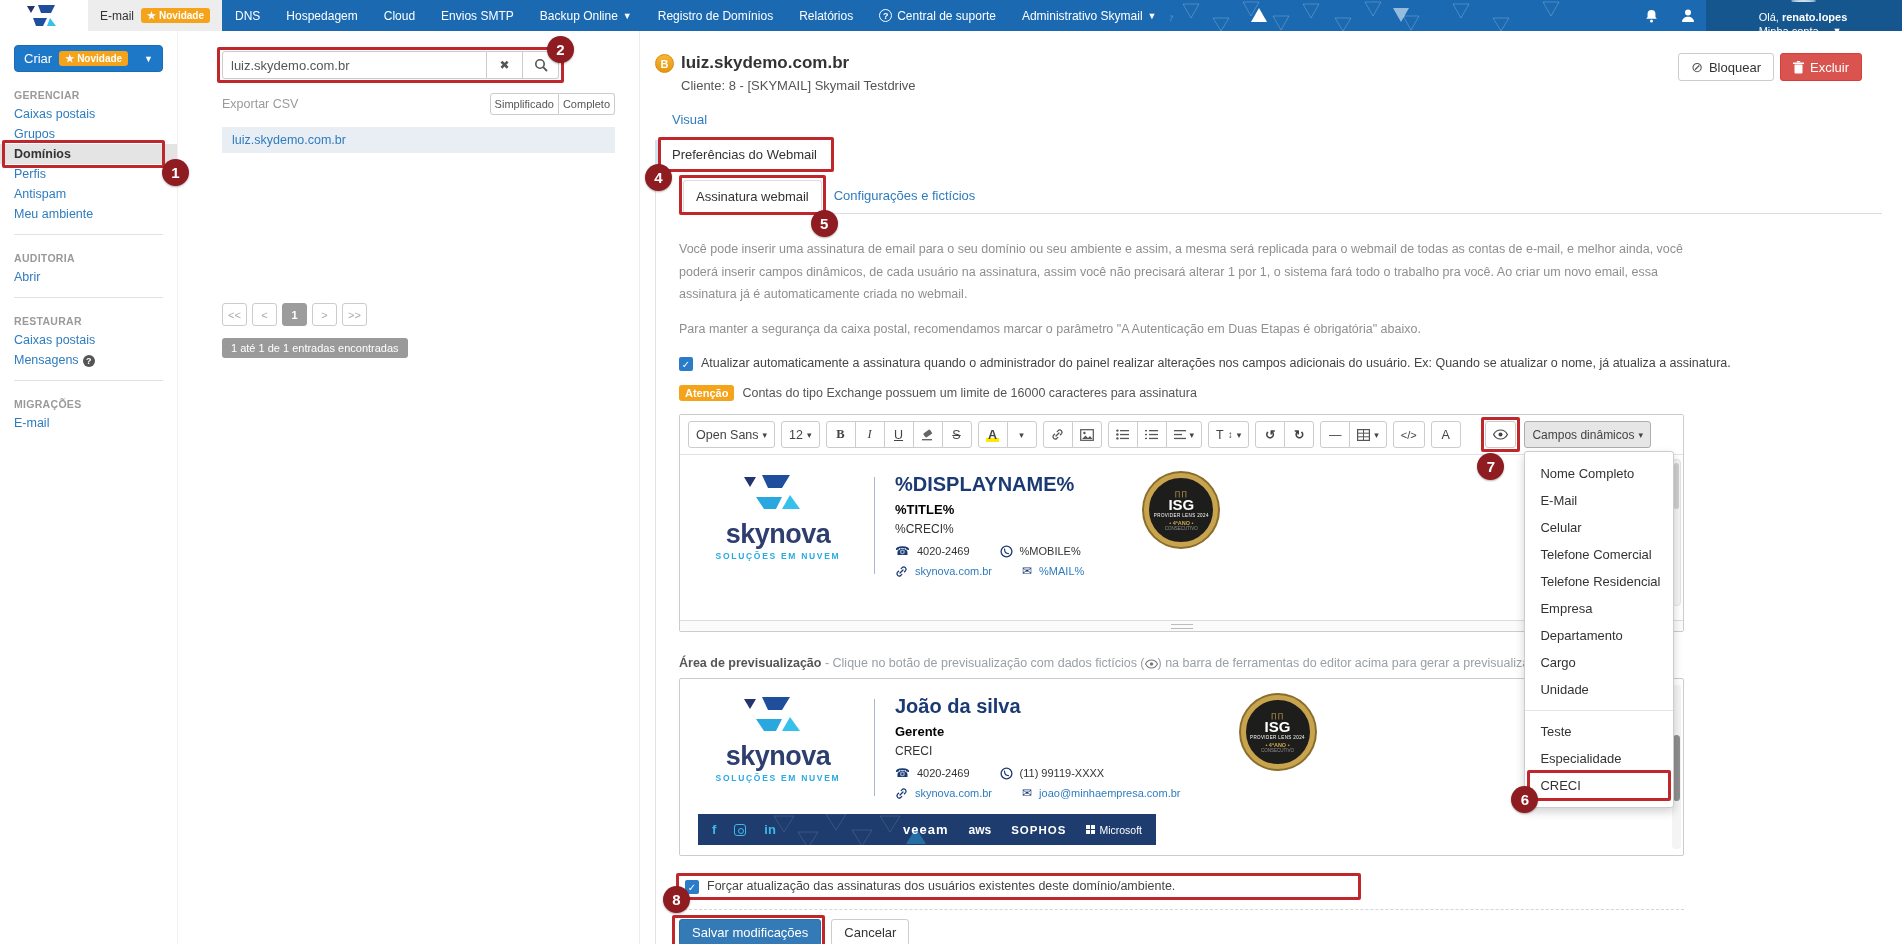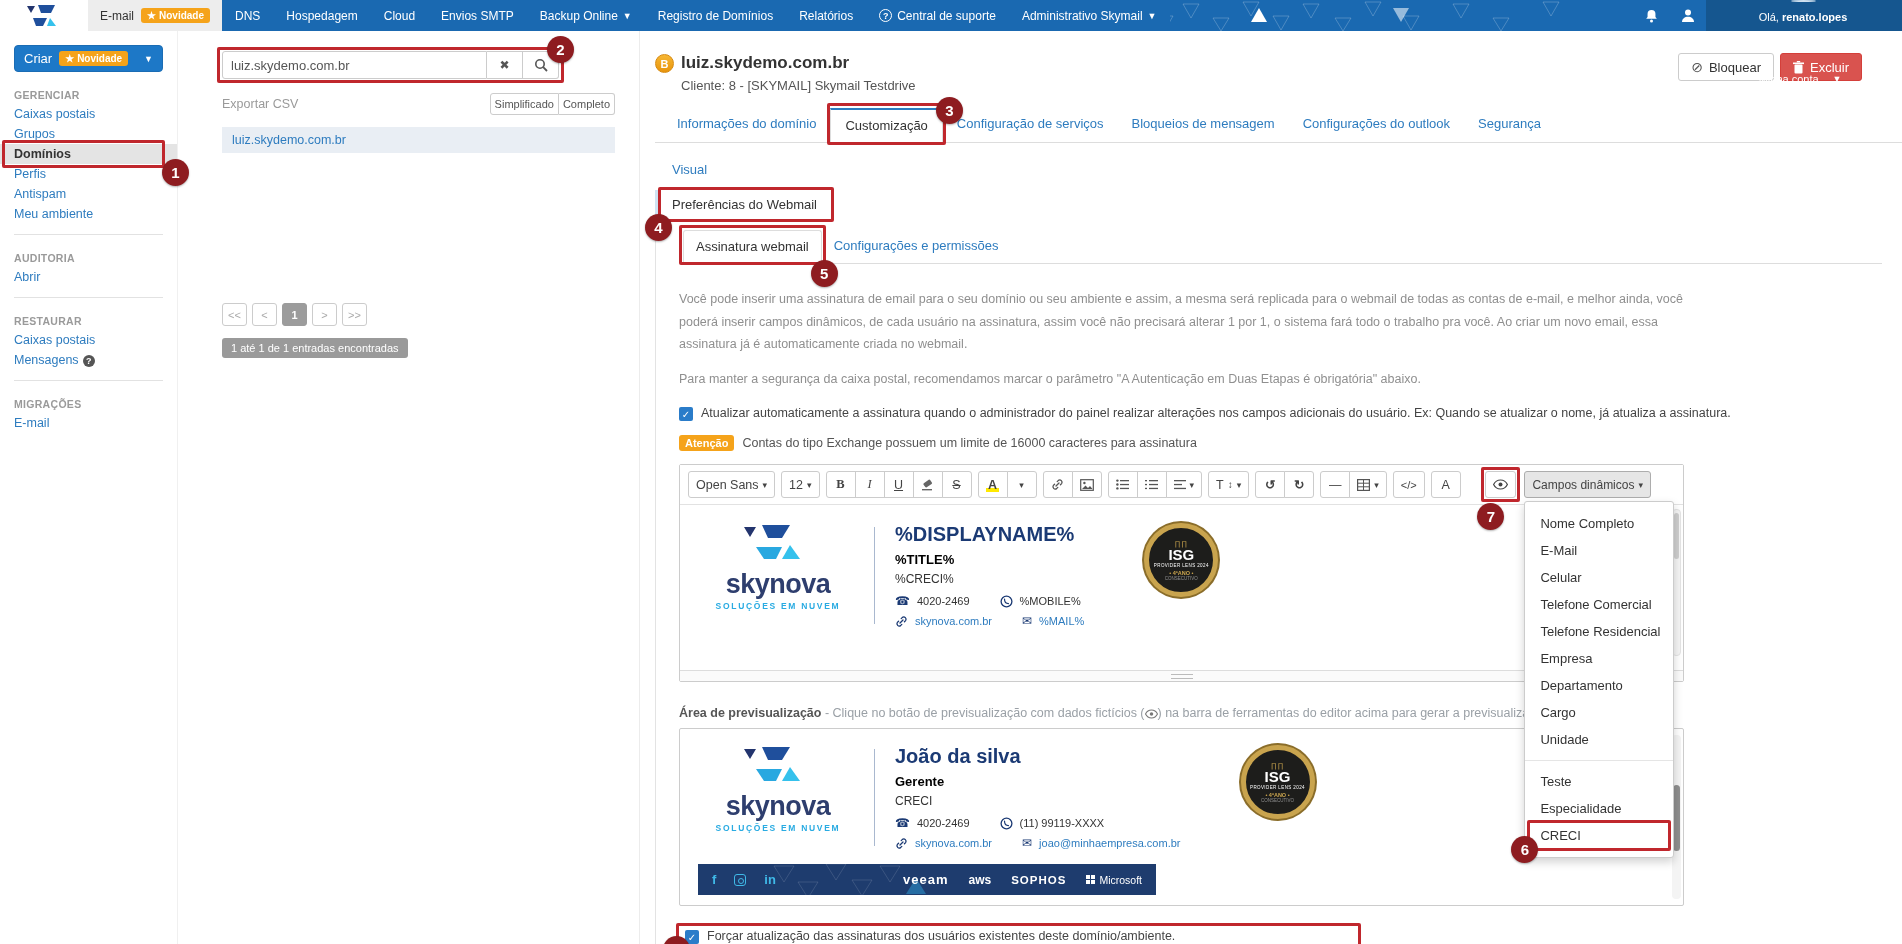--- a/index.html
+++ b/index.html
@@ -17,21 +17,21 @@
   .q-circle { width:13px; height:13px; border:1.4px solid #fff; border-radius:50%; font-size:9px; display:inline-flex; align-items:center; justify-content:center; color:#fff; font-weight:bold; }
   .nav-spacer { flex:1; position:relative; overflow:hidden; }
   .nav-iconbtn { display:flex; align-items:center; padding:0 11px; cursor:pointer; }
   .account-box { background:#15568f; display:flex; align-items:center; gap:9px; padding:0 14px 0 12px; min-width:196px;flex-direction:column; }
   .avatar { width:25px; height:25px; border-radius:50%;
     background: radial-gradient(circle at 38% 42%, #f0c8a0 0 4px, transparent 5px),
                 radial-gradient(circle at 66% 48%, #e8b890 0 4px, transparent 5px),
                 linear-gradient(#7fae7a,#4e7d52); border:1px solid #cfe0ef; }
   .account-lines { display:flex; flex-direction:column; gap:2px; font-size:11px; color:#fff; }
   .account-lines b { font-weight:bold; }
-  .acct-row2 { display:flex; align-items:center; gap:14px;margin-top:48px; }
+  .acct-row2 { display:flex; align-items:center; gap:14px; }
   
   .sidebar { position:absolute; top:31px; left:0; width:178px; bottom:0; background:#fff; border-right:1px solid #f0f0f0; }
   .create-btn { position:relative; margin:14px 14px 0 14px; height:27px; background:#1d78c7; border:1px solid #1a6cb4; border-radius:4px; color:#fff; font-size:13px; display:flex; align-items:center; gap:7px; padding:0 9px; cursor:pointer; }
   .create-btn .caret { margin-left:auto; }
   .side-title { color:#9a9a9a; font-size:10.5px; font-weight:bold; margin:17px 14px 3px 14px; letter-spacing:.3px; }
   .side-item { color:#2e7cbf; font-size:12.5px; padding:3px 14px; line-height:14px; cursor:pointer; }
   .side-item.active { background:#e4e4e4; color:#333; font-weight:bold; }
   .side-divider { border-top:1px solid #e2e2e2; margin:10px 14px 0 14px; }
   .qmark-dark { display:inline-flex; width:12px; height:12px; border-radius:50%; background:#555; color:#fff; font-size:9px; align-items:center; justify-content:center; font-weight:bold; margin-left:4px; }
   
@@ -316,51 +316,39 @@
         <svg width="11" height="13" viewBox="0 0 11 13">
             <rect x="1.5" y="3.5" width="8" height="9" rx="1" fill="#fff"></rect>
             <rect x="0" y="1.5" width="11" height="1.6" fill="#fff"></rect>
             <rect x="3.8" y="0" width="3.4" height="1.4" fill="#fff"></rect>
           </svg>
         <span>Excluir</span>
       </button>
     </div>
   </div>
 
-  <div class="tabs">
-    <div class="tab">Informações do domínio</div>
-    <div class="ann-wrap">
-      <div class="tab active">Customização</div>
-      <div class="ann-box" style="left:-3px; right:-3px; top:-4px; bottom:-3px;"></div>
-      <div class="ann-badge" style="right:-20px; top:-10px;">3</div>
-    </div>
-    <div class="tab">Configuração de serviços</div>
-    <div class="tab">Bloqueios de mensagem</div>
-    <div class="tab">Configurações do outlook</div>
-    <div class="tab">Segurança</div>
-  </div>
 
   <div class="card">
     <div class="left-nav">
       <div class="left-nav-item">Visual</div>
       <div class="ann-wrap" style="display:block; margin-top:6px;">
         <div class="left-nav-item active">Preferências do Webmail</div>
         <div class="ann-box" style="left:3px; right:-14px; top:-3px; bottom:-3px;"></div>
         <div class="ann-badge" style="left:-10px; bottom:-22px;">4</div>
       </div>
     </div>
 
     <div class="content">
       <div class="inner-tabs">
         <div class="ann-wrap">
           <div class="inner-tab active">Assinatura webmail</div>
           <div class="ann-box" style="left:-4px; right:-4px; top:-4px; bottom:-2px;"></div>
           <div class="ann-badge" style="right:-16px; bottom:-24px;">5</div>
         </div>
-        <div class="inner-tab link">Configurações e permissões</div>
+        <div class="inner-tab link">Configurações e fictícios</div>
       </div>
 
       <p class="desc">Você pode inserir uma assinatura de email para o seu domínio ou seu ambiente e assim, a mesma será replicada para o webmail de todas as contas de e-mail, e melhor ainda, você poderá inserir campos dinâmicos, de cada usuário na assinatura, assim você não precisará alterar 1 por 1, o sistema fará todo o trabalho pra você. Ao criar um novo email, essa assinatura já é automaticamente criada no webmail.</p>
       <p class="desc">Para manter a segurança da caixa postal, recomendamos marcar o parâmetro "A Autenticação em Duas Etapas é obrigatória" abaixo.</p>
 
       <div class="check-row">
         <div class="checkbox">✓</div>
         <span>Atualizar automaticamente a assinatura quando o administrador do painel realizar alterações nos campos adicionais do usuário. Ex: Quando se atualizar o nome, já atualiza a assinatura.</span>
       </div>
 

